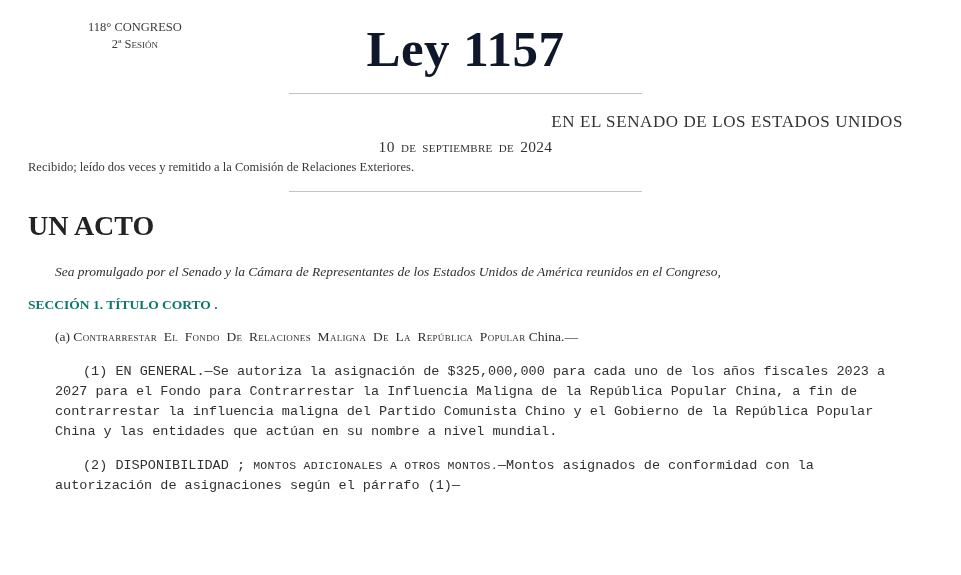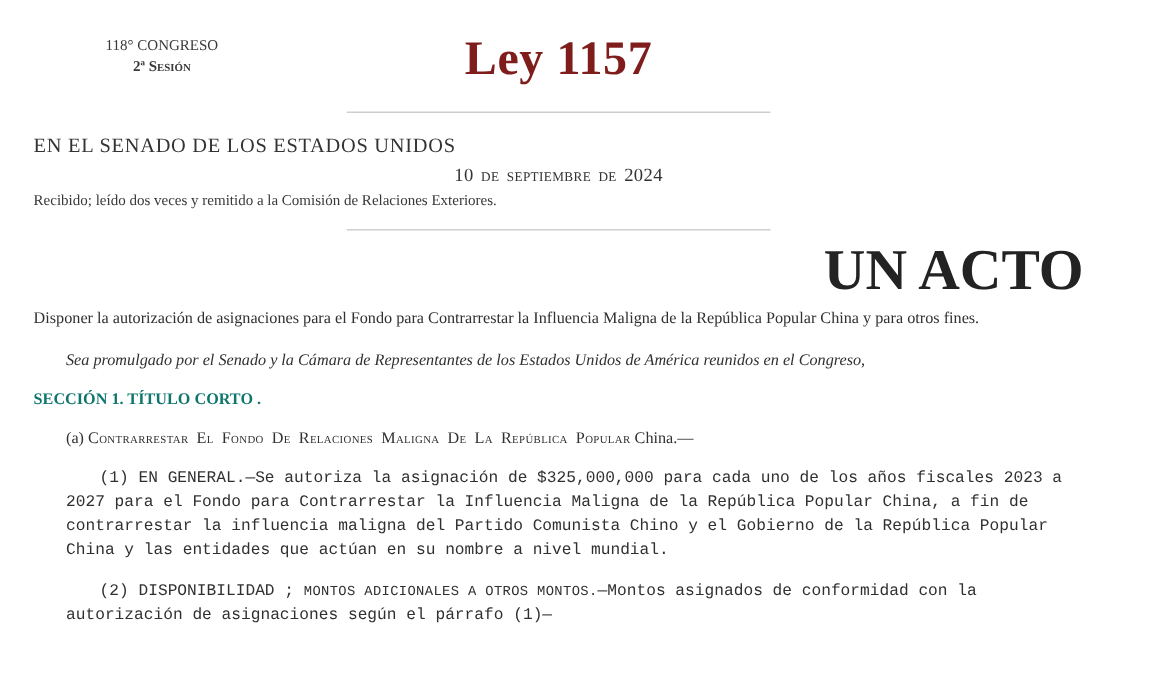--- a/index.html
+++ b/index.html
@@ -12,48 +12,48 @@
     overflow: hidden;
     background: #ffffff;
     color: #303030;
     font-family: "Liberation Serif", "DejaVu Serif", serif;
     font-size: 13.5px;
     line-height: 20px;
   }
   .congress-block {
     position: absolute;
     left: 88px;
-    top: 30px;
+    top: 19px;
     text-align: center;
     font-size: 12.5px;
     line-height: 17px;
     color: #3a3a3a;
     white-space: nowrap;
   }
-  .sc { font-variant: small-caps; font-weight: bold; }
+  .sc { font-variant: small-caps; }
   .bill-title {
     margin: 0;
     padding-top: 27px;
     text-align: center;
-    font-size: 40px;
+    font-size: 51px;
     line-height: 44px;
     font-weight: bold;
-    color: #7f1d1d;
+    color: #0f172a;
     letter-spacing: 0.5px;
   }
   hr.rule {
     border: none;
     border-top: 1px solid #c3c3c3;
     width: 353px;
     margin: 22px auto 0 auto;
   }
   hr.rule2 { margin-top: 16px; }
   .chamber-line {
     margin-top: 17px;
-    text-align: left;
+    text-align: right;
     font-size: 17px;
     line-height: 21px;
     letter-spacing: 0.6px;
     color: #333333;
   }
   .date-line {
     margin-top: 6px;
     text-align: center;
     font-size: 15.5px;
     line-height: 18px;
@@ -63,22 +63,22 @@
     color: #333333;
   }
   .received-line {
     margin-top: 3px;
     font-size: 12.5px;
     line-height: 16px;
     color: #383838;
   }
   .act-title {
     margin: 12px 0 2px 0;
-    text-align: right;
-    font-size: 48px;
+    text-align: left;
+    font-size: 28px;
     line-height: 43px;
     font-weight: bold;
     color: #232323;
   }
   p { margin: 0; }
   .long-title { margin-top: 8px; }
   .enacting-clause { margin-top: 15px; margin-left: 27px; font-style: italic; }
   .section-heading {
     margin-top: 13px;
     font-weight: bold;
@@ -117,21 +117,20 @@
   <hr class="rule">
 
   <div class="chamber-line">EN EL SENADO DE LOS ESTADOS UNIDOS</div>
   <div class="date-line">10 de septiembre de 2024</div>
   <div class="received-line">Recibido; leído dos veces y remitido a la Comisión de Relaciones Exteriores.</div>
 
   <hr class="rule rule2">
 
   <h2 class="act-title">UN ACTO</h2>
 
-  <p class="long-title">Disponer la autorización de asignaciones para el Fondo para Contrarrestar la Influencia Maligna de la República Popular China y para otros fines.</p>
 
   <p class="enacting-clause">Sea promulgado por el Senado y la Cámara de Representantes de los Estados Unidos de América reunidos en el Congreso,</p>
 
   <p class="section-heading">SECCIÓN 1. TÍTULO CORTO .</p>
 
 
 
   <p class="sub-a"><span>(a) </span><span class="sc-words">Contrarrestar El Fondo De Relaciones Maligna De La República Popular</span><span> China.—</span></p>
 
   <p class="para-num"><span>(1) EN GENERAL.—</span><span>Se autoriza la asignación de $325,000,000 para cada uno de los años fiscales 2023 a 2027 para el Fondo para Contrarrestar la Influencia Maligna de la República Popular China, a fin de contrarrestar la influencia maligna del Partido Comunista Chino y el Gobierno de la República Popular China y las entidades que actúan en su nombre a nivel mundial.</span></p>

